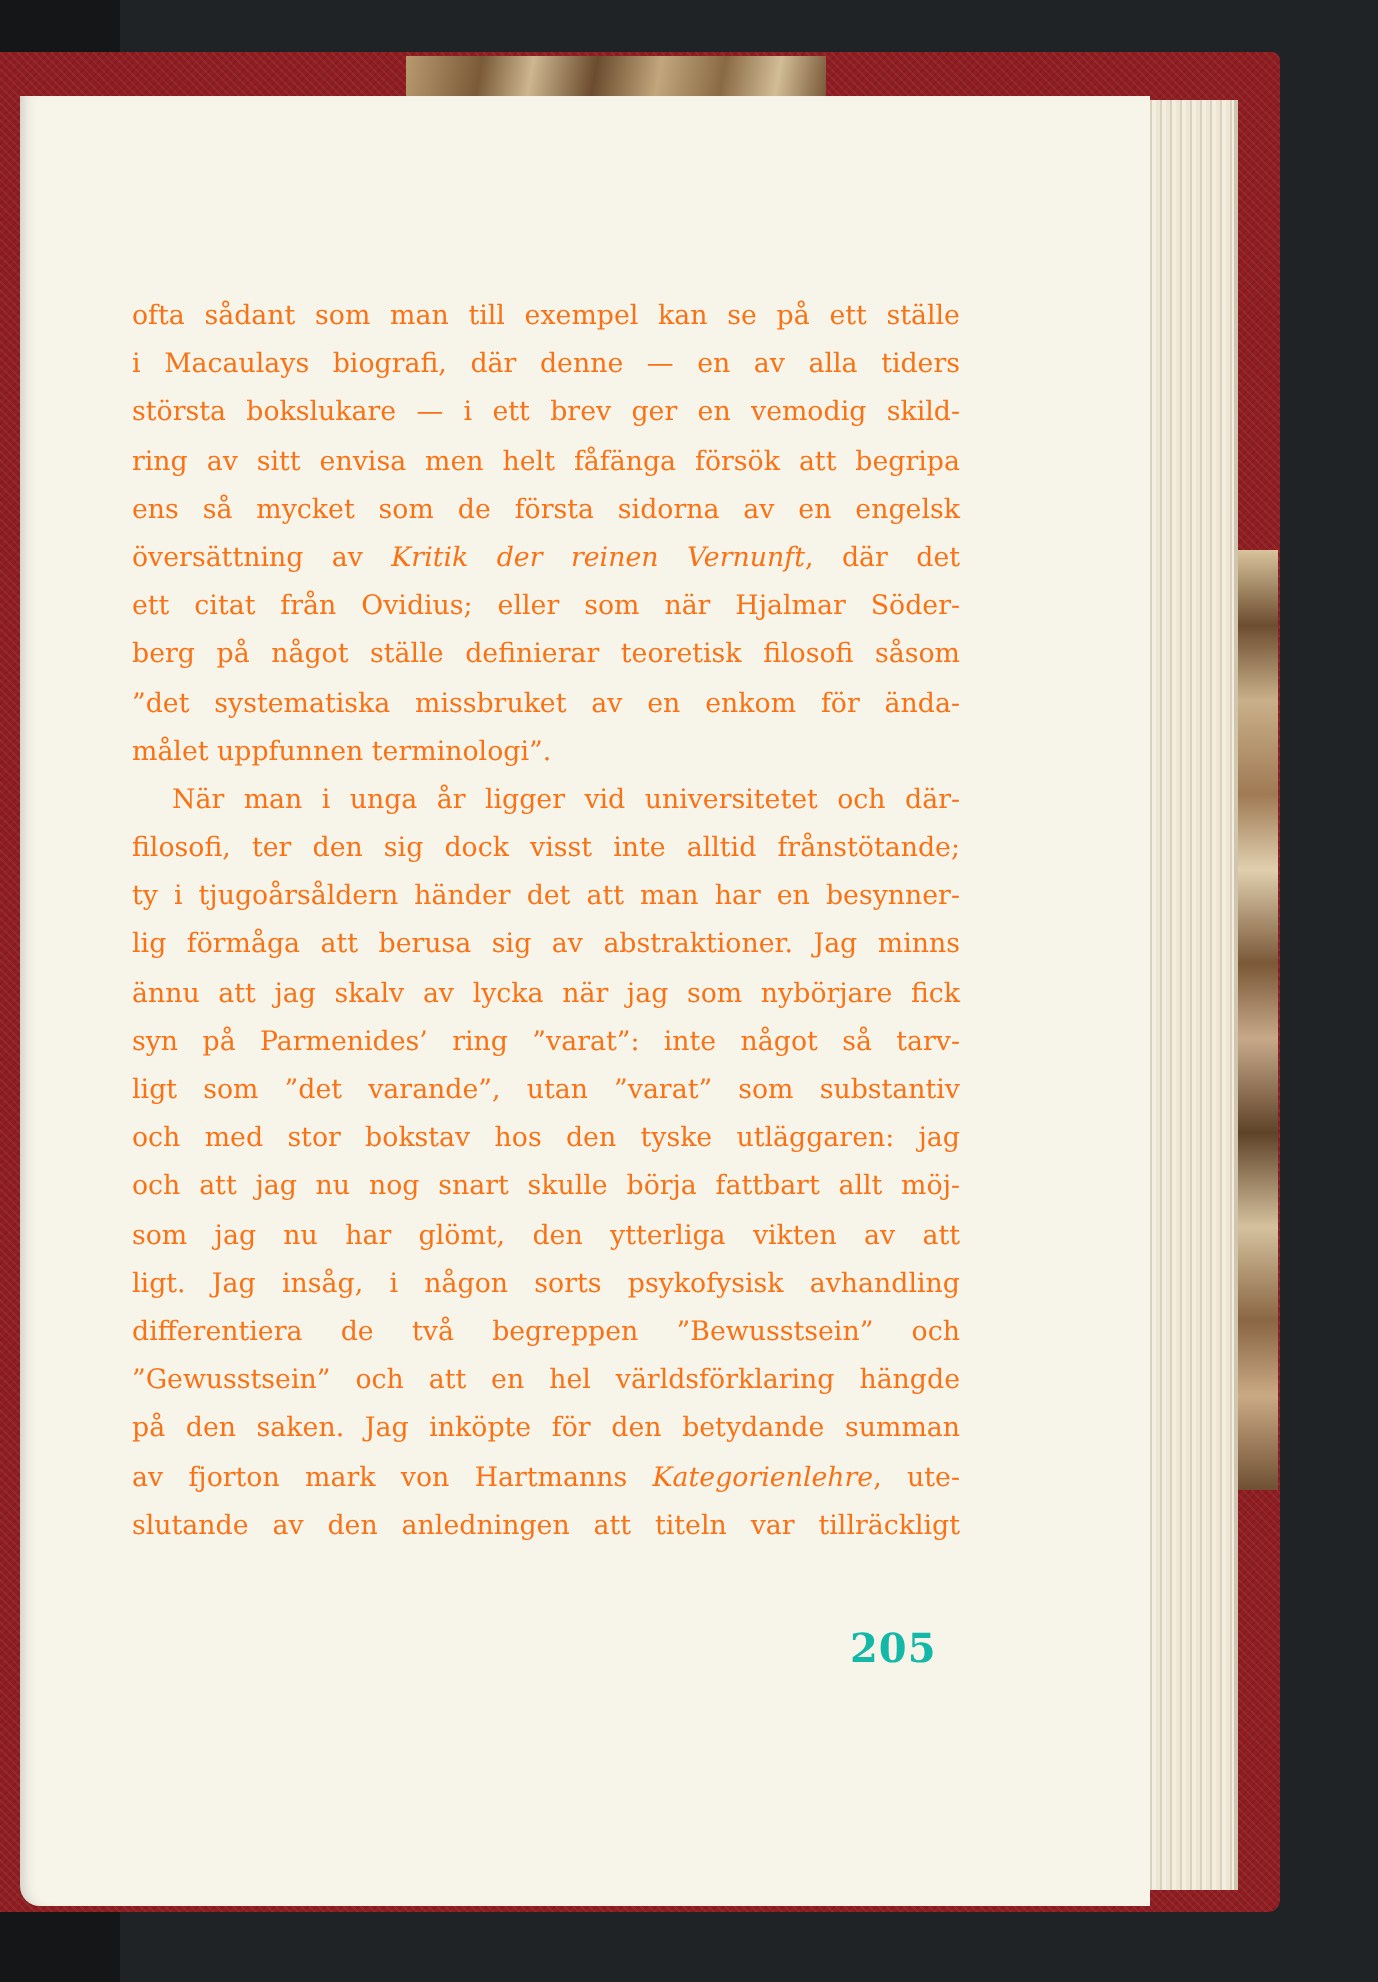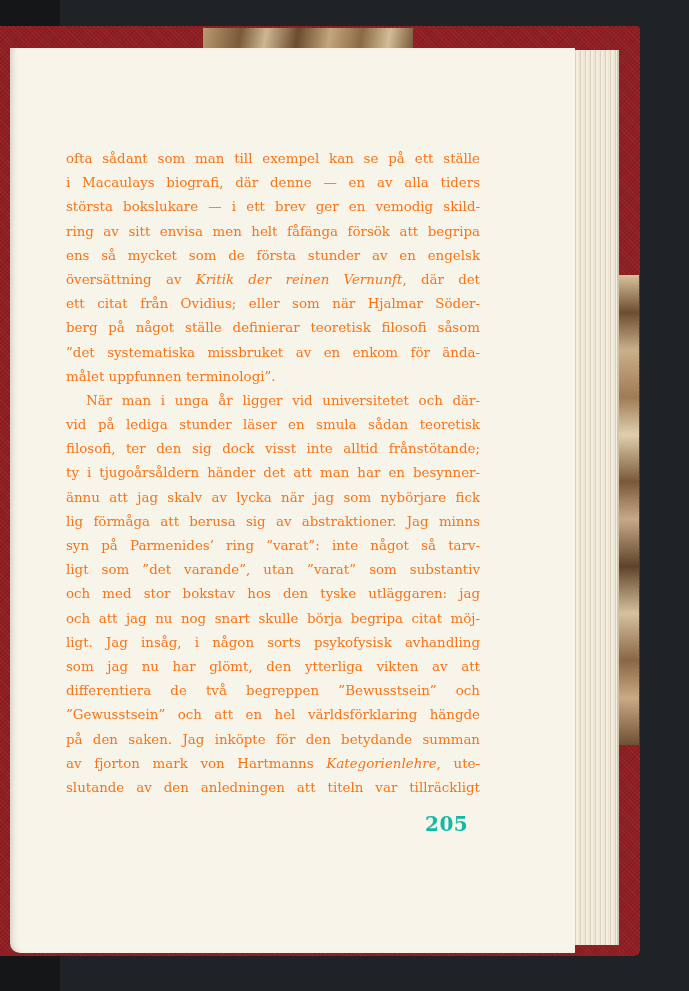--- a/index.html
+++ b/index.html
@@ -34,38 +34,37 @@
 <div class="page-edges"></div>
 
 <div class="page">
 </div>
 
 <div class="text-block" id="text-block">
     <div class="line">ofta sådant som man till exempel kan se på ett ställe</div>
     <div class="line">i Macaulays biografi, där denne — en av alla tiders</div>
     <div class="line">största bokslukare — i ett brev ger en vemodig skild-</div>
     <div class="line">ring av sitt envisa men helt fåfänga försök att begripa</div>
-    <div class="line">ens så mycket som de första stunder av en engelsk</div>
+    <div class="line">ens så mycket som de första sidorna av en engelsk</div>
     <div class="line">översättning av <i>Kritik der reinen Vernunft</i>, där det</div>
     <div class="line">ett citat från Ovidius; eller som när Hjalmar Söder-</div>
     <div class="line">berg på något ställe definierar teoretisk filosofi såsom</div>
     <div class="line">”det systematiska missbruket av en enkom för ända-</div>
     <div class="line last">målet uppfunnen terminologi”.</div>
     <div class="line indent">När man i unga år ligger vid universitetet och där-</div>
-    <div class="line">vid på lediga stunder läser en smula sådan teoretisk</div>
     <div class="line">filosofi, ter den sig dock visst inte alltid frånstötande;</div>
     <div class="line">ty i tjugoårsåldern händer det att man har en besynner-</div>
+    <div class="line">lig förmåga att berusa sig av abstraktioner. Jag minns</div>
     <div class="line">ännu att jag skalv av lycka när jag som nybörjare fick</div>
-    <div class="line">lig förmåga att berusa sig av abstraktioner. Jag minns</div>
     <div class="line">syn på Parmenides’ ring ”varat”: inte något så tarv-</div>
     <div class="line">ligt som ”det varande”, utan ”varat” som substantiv</div>
     <div class="line">och med stor bokstav hos den tyske utläggaren: jag</div>
-    <div class="line">och att jag nu nog snart skulle börja begripa citat möj-</div>
+    <div class="line">och att jag nu nog snart skulle börja fattbart allt möj-</div>
+    <div class="line">som jag nu har glömt, den ytterliga vikten av att</div>
     <div class="line">ligt. Jag insåg, i någon sorts psykofysisk avhandling</div>
-    <div class="line">som jag nu har glömt, den ytterliga vikten av att</div>
     <div class="line">differentiera de två begreppen ”Bewusstsein” och</div>
     <div class="line">”Gewusstsein” och att en hel världsförklaring hängde</div>
     <div class="line">på den saken. Jag inköpte för den betydande summan</div>
     <div class="line">av fjorton mark von Hartmanns <i>Kategorienlehre</i>, ute-</div>
     <div class="line">slutande av den anledningen att titeln var tillräckligt</div>
   </div>
 
 <div class="page-number">205</div>
 
 </body></html>

